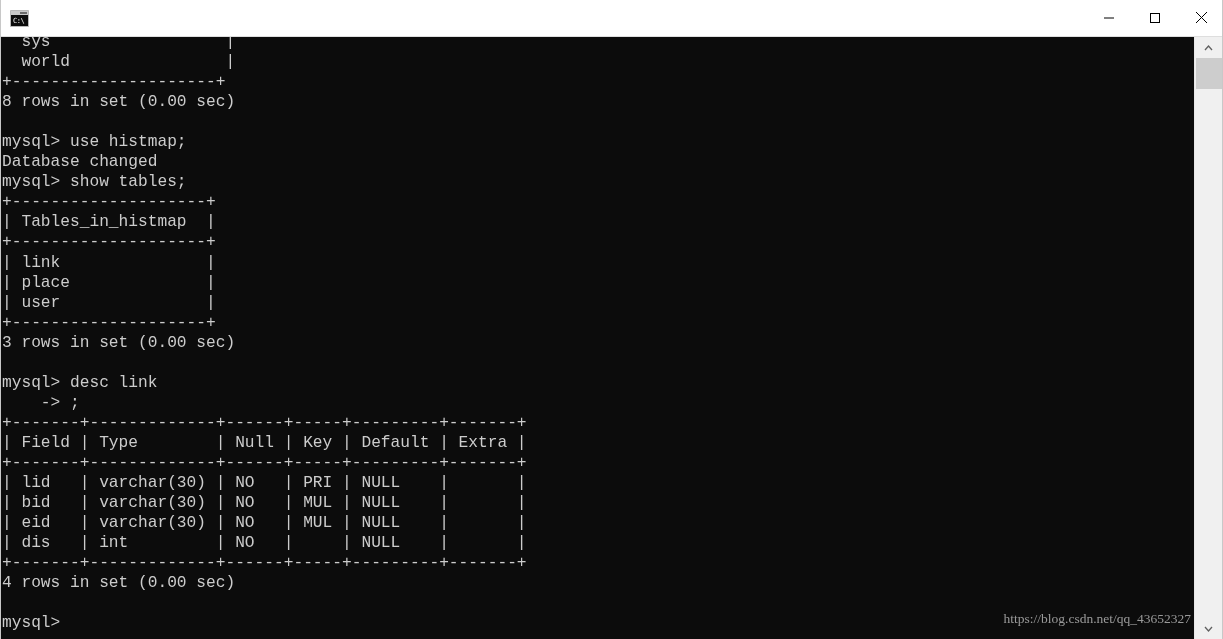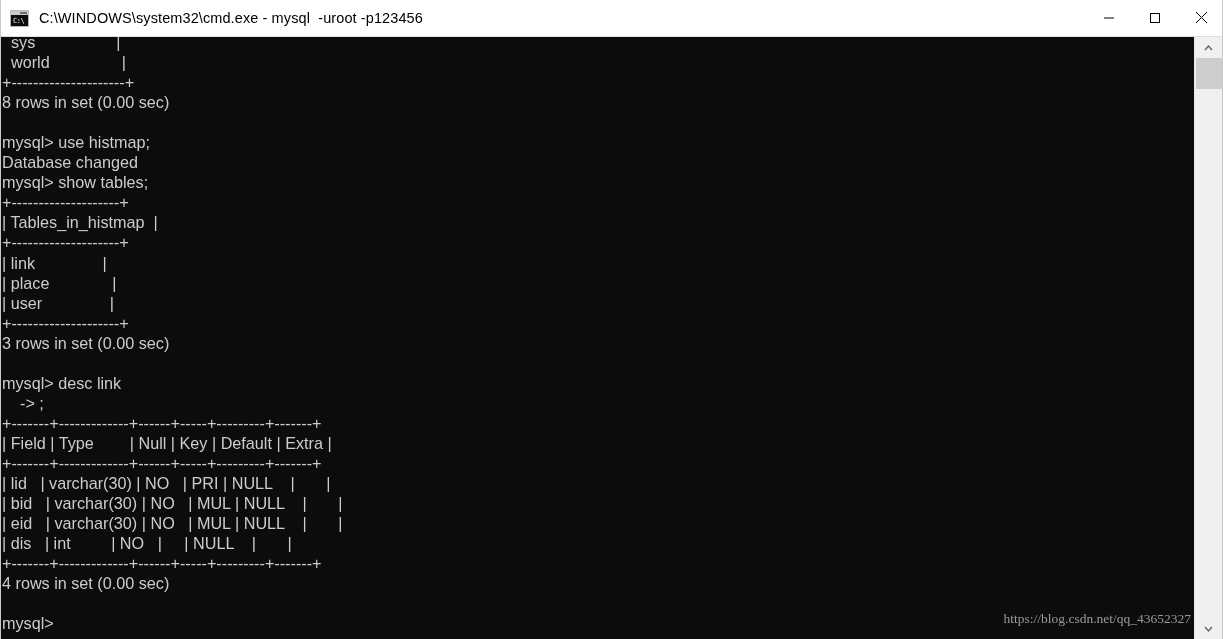--- a/index.html
+++ b/index.html
@@ -104,21 +104,21 @@
     height: 602px;
     background: #0c0c0c;
     overflow: hidden;
   }
   #console-text {
     position: absolute;
     left: 0;
     top: -5px;
     margin: 0;
     padding: 0 0 0 1px;
-    font-family: Liberation Sans, sans-serif;
+    font-family: Liberation Mono, monospace;
     font-size: 16.2px;
     line-height: 20.05px;
     color: #cccccc;
     white-space: pre;
     letter-spacing: 0px;
     -webkit-font-smoothing: none;
   }
 
   
   #watermark {
@@ -172,21 +172,20 @@
 </head>
 <body>
 
 <div id="window">
 
   <div id="titlebar">
     <div id="app-icon">
       <div class="bar"></div>
       <div class="prompt">C:\</div>
     </div>
-    <div id="title-text">C:\WINDOWS\system32\cmd.exe - mysql  -uroot -p123456</div>
 
     <div id="window-controls">
       <div class="wc">
         <svg width="12" height="12" viewBox="0 0 12 12">
           <line x1="1" y1="6" x2="11" y2="6" stroke="#000" stroke-width="1"></line>
         </svg>
       </div>
       <div class="wc">
         <svg width="12" height="12" viewBox="0 0 12 12">
           <rect x="1.5" y="1.5" width="9" height="9" fill="none" stroke="#000" stroke-width="1"></rect>

